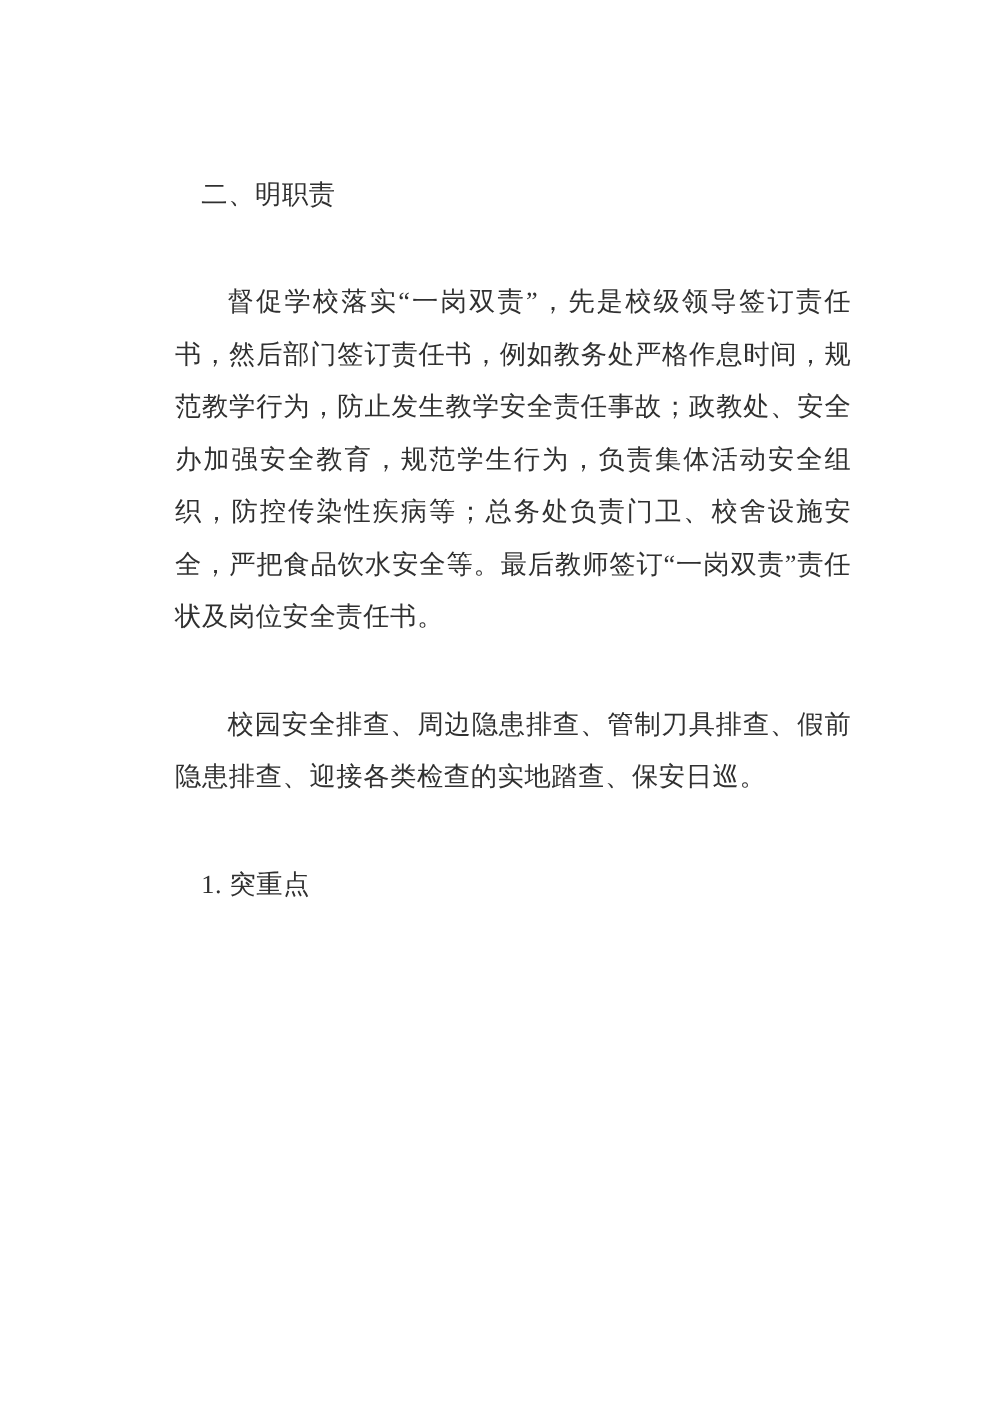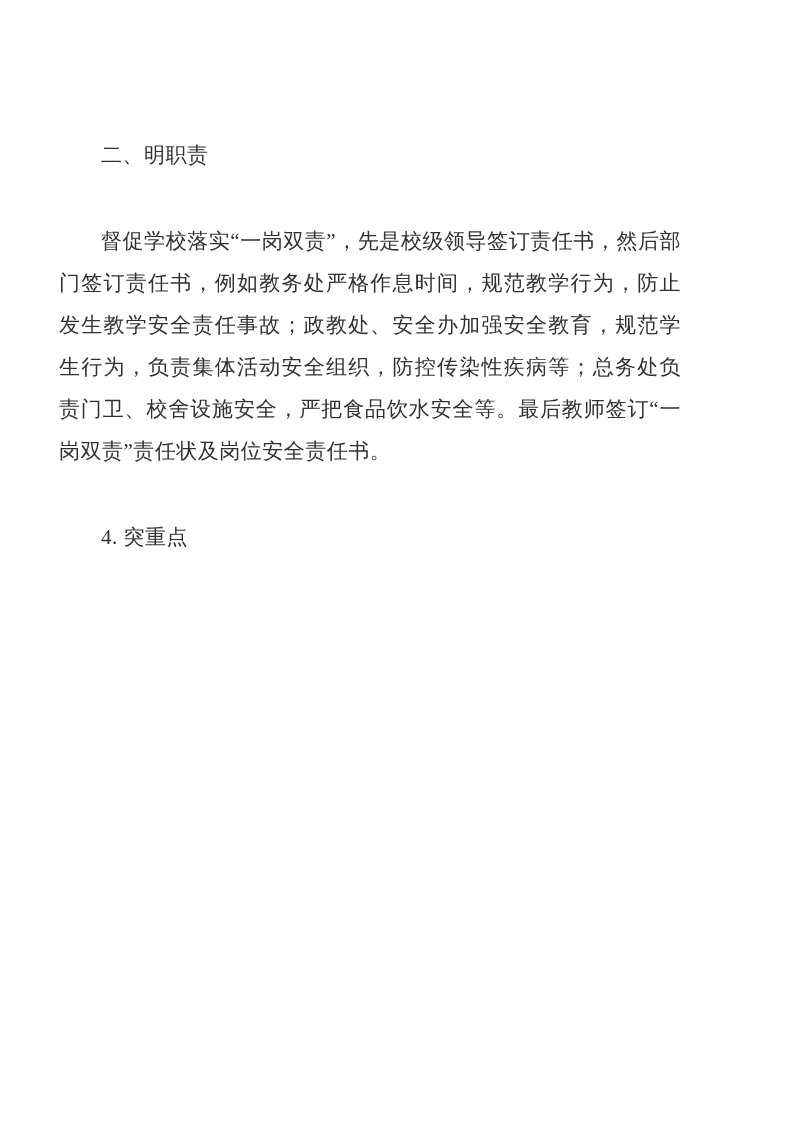--- a/index.html
+++ b/index.html
@@ -11,44 +11,46 @@
     width: 793px;
     height: 1122px;
     font-family: "Liberation Serif", "DejaVu Serif", serif;
     color: #303030;
     overflow: hidden;
   }
   .page {
     box-sizing: border-box;
     width: 793px;
     height: 1122px;
-    padding: 134px 112px 40px 59px;
+    padding: 134px 112px 40px 119px;
     background: #ffffff;
   }
   .block {
     margin: 0 0 44px 0;
     font-size: 21px;
     line-height: 42px;
     text-indent: 2em;
     letter-spacing: 0.5px;
   }
   .block.paragraph {
     text-align: justify;
+    margin-left: 21px;
   }
   .block.heading,
   .block.subheading {
     text-align: left;
   }
 </style>
 </head>
 <body>
 
 <div class="page">
   <p class="block heading">二、明职责</p>
 
   <p class="block paragraph">督促学校落实“一岗双责”，先是校级领导签订责任书，然后部门签订责任书，例如教务处严格作息时间，规范教学行为，防止发生教学安全责任事故；政教处、安全办加强安全教育，规范学生行为，负责集体活动安全组织，防控传染性疾病等；总务处负责门卫、校舍设施安全，严把食品饮水安全等。最后教师签订“一岗双责”责任状及岗位安全责任书。</p>
 
 
 
+  <p class="block paragraph">校园安全排查、周边隐患排查、管制刀具排查、假前隐患排查、迎接各类检查的实地踏查、保安日巡。</p>
 
-  <p class="block subheading">4. 突重点</p>
+  <p class="block subheading">1. 突重点</p>
 
 </div>
 
 </body></html>

